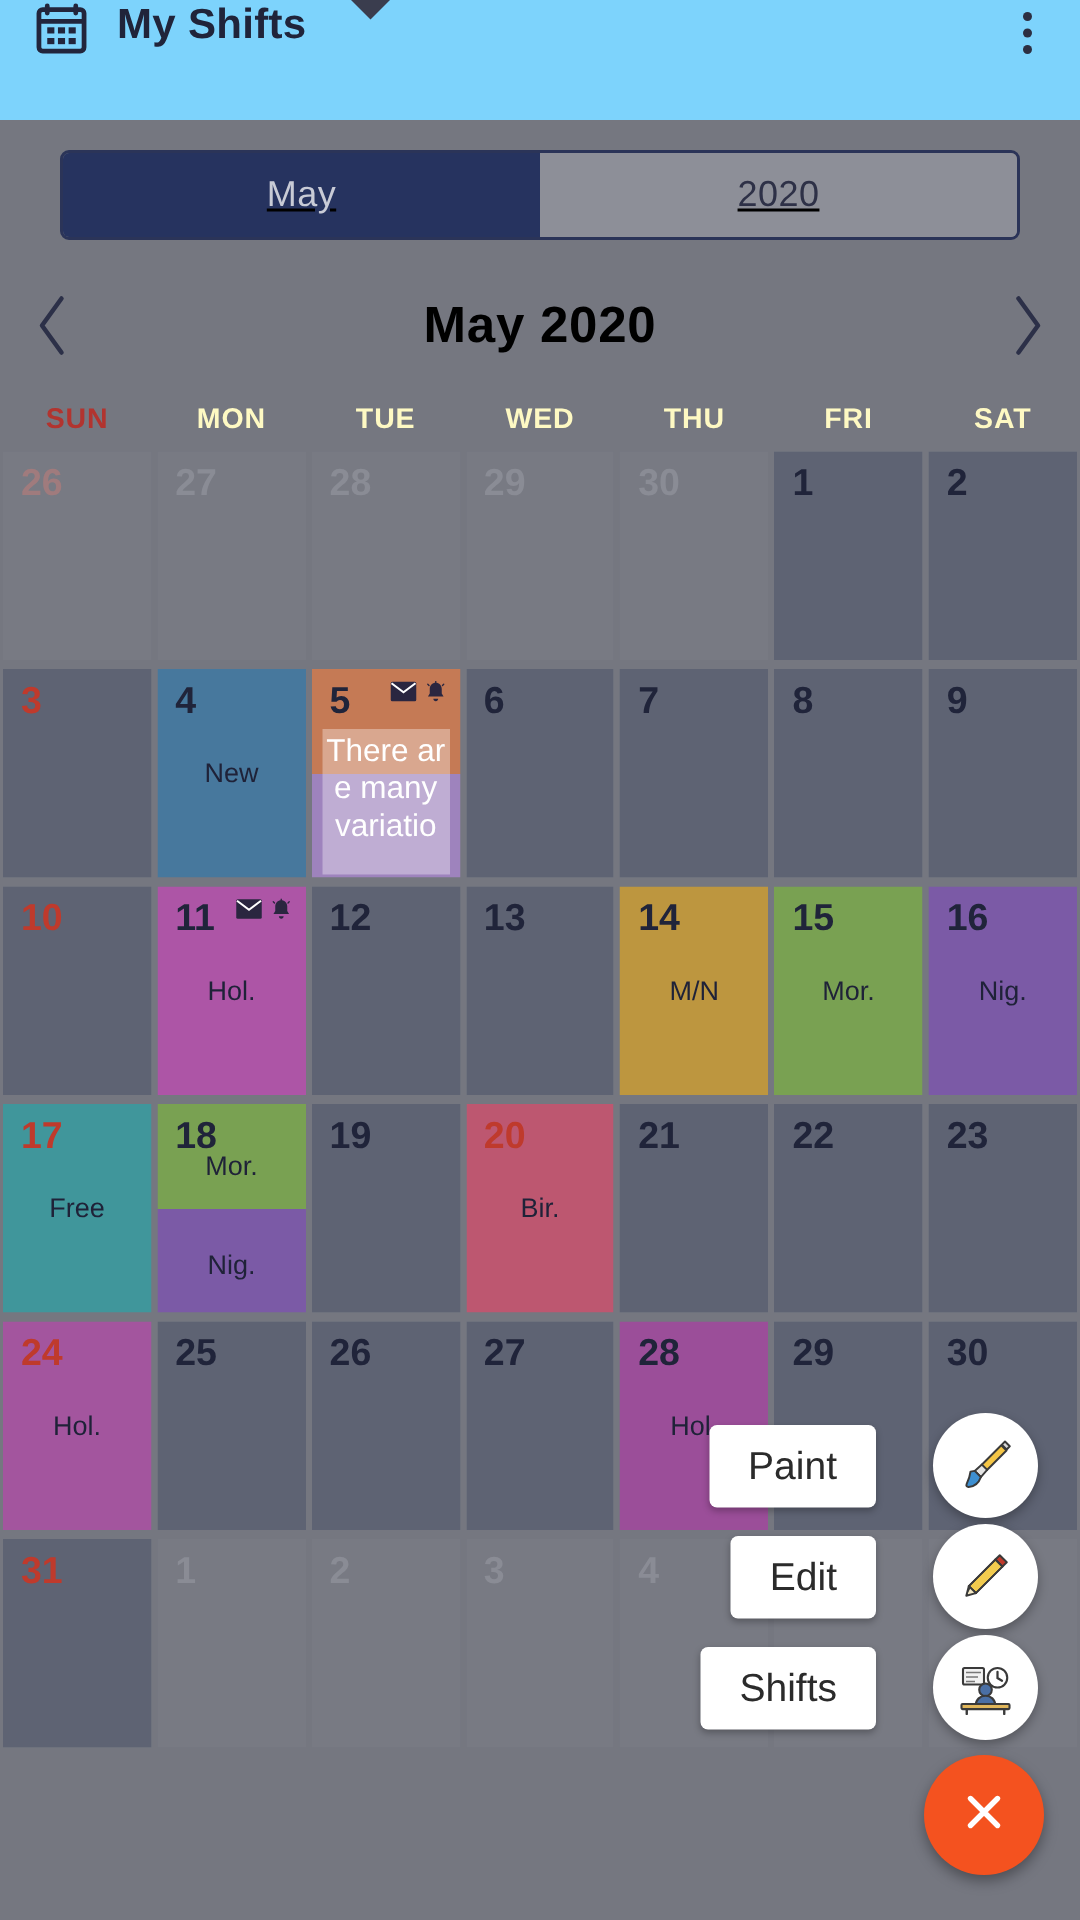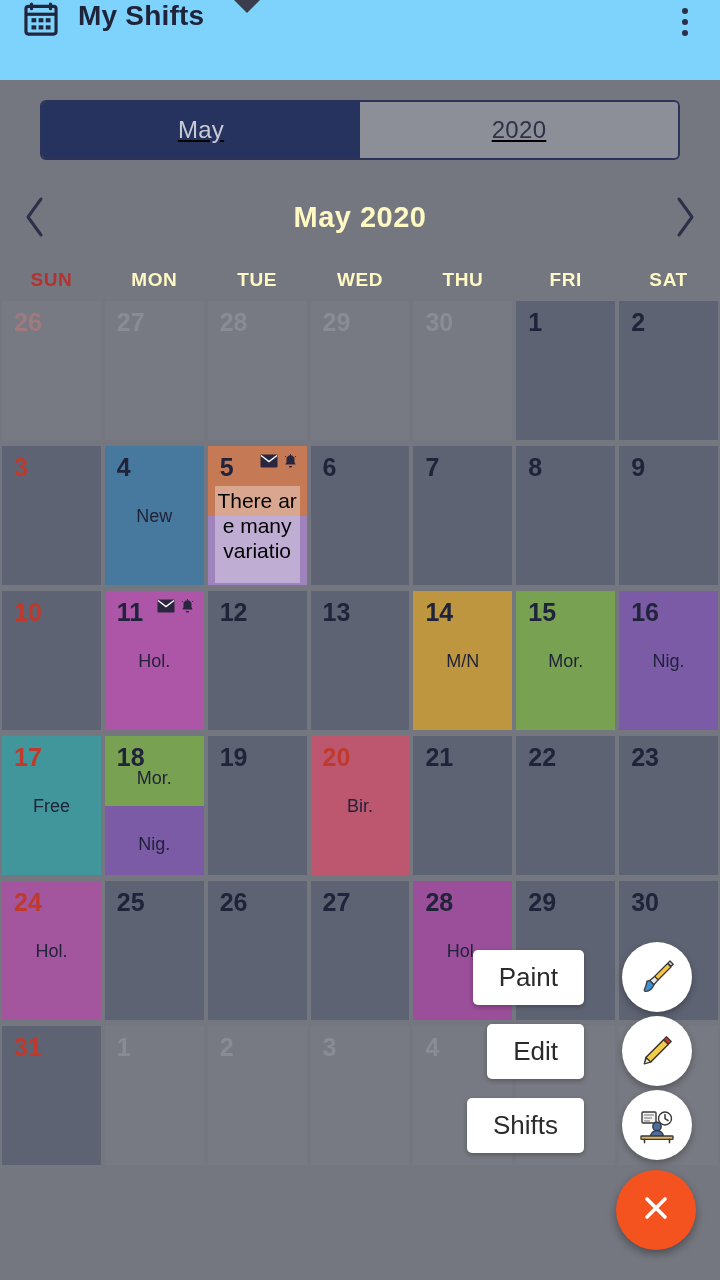--- a/index.html
+++ b/index.html
@@ -115,23 +115,23 @@
     width: 70px;
     display: flex;
     align-items: center;
     justify-content: center;
     color: #2c3048;
   }
   .nav-arrow svg { display: block; }
   .month-title {
     flex: 1;
     text-align: center;
-    font-size: 29px;
+    font-size: 34px;
     font-weight: 700;
-    color: #fef9c3;
+    color: #000000;
     letter-spacing: 0.5px;
   }
 
   
   .weekdays {
     position: absolute;
     top: 262px;
     left: 0;
     width: 720px;
     height: 36px;
@@ -217,21 +217,21 @@
     background: rgba(255,255,255,0.34);
     z-index: 4;
     display: flex;
     align-items: flex-start;
     justify-content: center;
     padding-top: 2px;
   }
   .note-overlay span {
     font-size: 21px;
     line-height: 25px;
-    color: #000000;
+    color: #ffffff;
     text-align: center;
     word-break: break-all;
   }
 
   
   .fab-stack {
     position: absolute;
     right: 28px;
     bottom: 30px;
     width: 600px;

